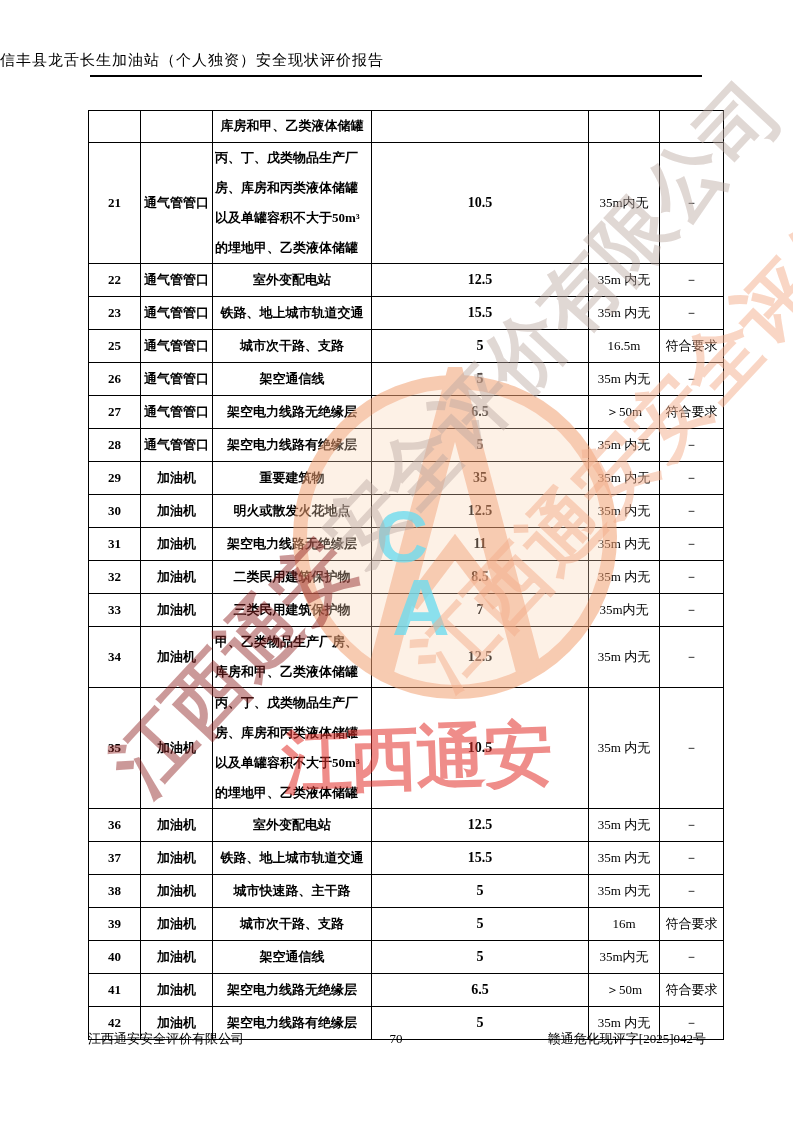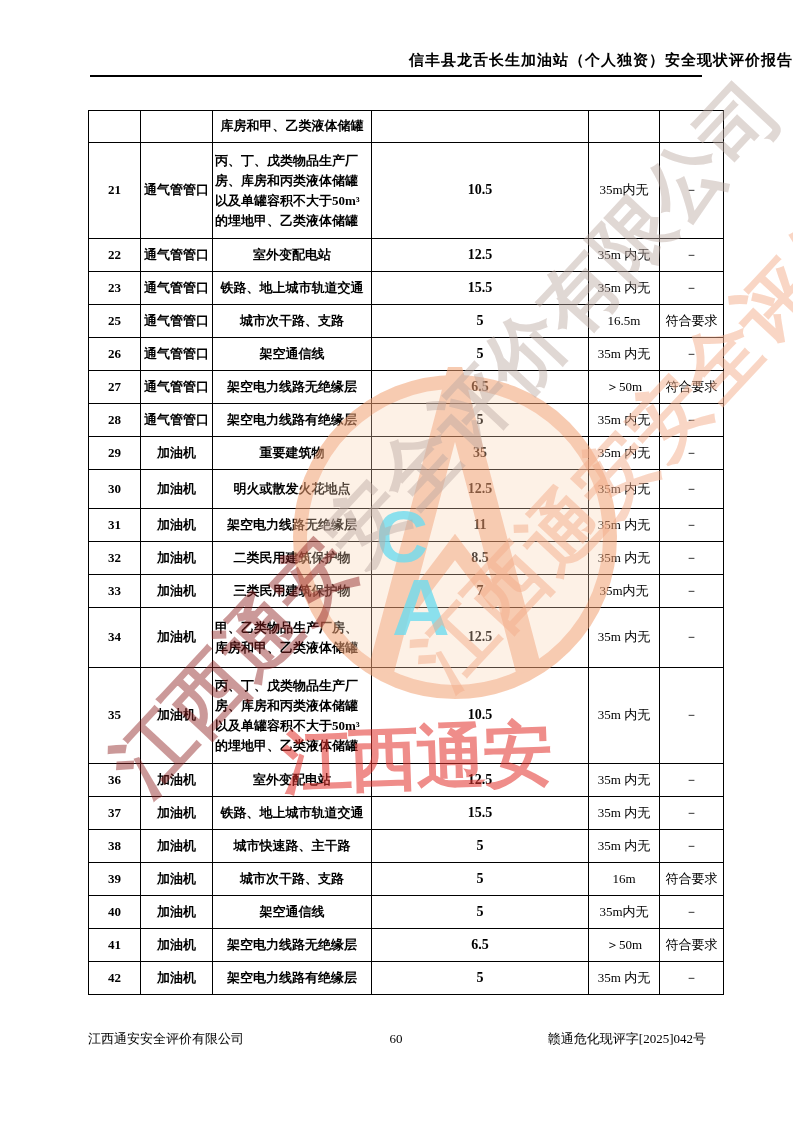--- a/index.html
+++ b/index.html
@@ -1,30 +1,30 @@
 <!DOCTYPE html>
 <html style="--wm_ring: #F2A173; --wm_fill: #FAD3B4; --wm_cyan: #6FDCEF; --wm_brand: #E3312B; --wm_dark_red: #8E2020; --wm_gray: #BCA9A2; --wm_salmon: #F5AE8C;"><head>
 <meta charset="utf-8">
 <style>
   html,body{margin:0;padding:0;background:#888;}
   .page{
     position:relative;width:793px;height:1122px;margin:0 auto;background:#ffffff;
     font-family:"Liberation Serif","DejaVu Serif",serif;color:#000;overflow:hidden;
   }
   
-  .title{position:absolute;top:51px;left:0;width:100%;text-align:right;
-         font-size:15px;font-weight:bold;letter-spacing:1px;z-index:2}
+  .title{position:absolute;top:51px;left:0;width:100%;text-align:left;
+         font-size:15px;font-weight:normal;letter-spacing:1px;z-index:2}
   .rule{position:absolute;top:75px;left:90px;width:612px;border-top:2px solid #000;height:0;z-index:2}
 
   
   table.main{position:absolute;left:88px;top:110px;width:635px;border-collapse:collapse;
              table-layout:fixed;z-index:2;background:transparent}
   table.main td{border:1px solid #000;text-align:center;vertical-align:middle;
                 font-size:13px;font-weight:bold;padding:0 3px;overflow:hidden;line-height:1.45}
-  table.main td.left{text-align:left;line-height:20px;padding:0 2px}
+  table.main td.left{text-align:left;line-height:30px;padding:0 2px}
   table.main td.num{font-size:14px}
   table.main td.actual{font-weight:normal;font-size:13px}
   table.main td.result{font-weight:normal;font-size:13px}
 
   
   .footer{position:absolute;left:88px;top:1030px;width:618px;display:flex;
           justify-content:space-between;align-items:baseline;font-size:13px;z-index:2}
   .footer .pageno{font-size:13px}
 
   
@@ -125,21 +125,21 @@
           <td class="result">－</td>
         </tr>
         <tr style="height: 33px;">
           <td>29</td>
           <td>加油机</td>
           <td>重要建筑物</td>
           <td class="num">35</td>
           <td class="actual">35m 内无</td>
           <td class="result">－</td>
         </tr>
-        <tr style="height: 39px;">
+        <tr style="height: 33px;">
           <td>30</td>
           <td>加油机</td>
           <td>明火或散发火花地点</td>
           <td class="num">12.5</td>
           <td class="actual">35m 内无</td>
           <td class="result">－</td>
         </tr>
         <tr style="height: 33px; padding-left: 16px;">
           <td>31</td>
           <td>加油机</td>
@@ -247,17 +247,17 @@
     </svg>
     <span class="wm-letter c">C</span>
     <span class="wm-letter a">A</span>
     <div class="wm-diag" id="d1" style="left:128px;top:728px"><span style="color: rgb(142, 32, 32);">江</span><span style="color: rgb(142, 32, 32);">西</span><span style="color: rgb(142, 32, 32);">通</span><span style="color: rgb(142, 32, 32);">安</span><span style="color: rgb(188, 169, 162);">安</span><span style="color: rgb(188, 169, 162);">全</span><span style="color: rgb(188, 169, 162);">评</span><span style="color: rgb(188, 169, 162);">价</span><span style="color: rgb(188, 169, 162);">有</span><span style="color: rgb(188, 169, 162);">限</span><span style="color: rgb(188, 169, 162);">公</span><span style="color: rgb(188, 169, 162);">司</span></div>
     <div class="wm-diag second" id="d2" style="left:430px;top:622px"><span style="color: rgb(245, 174, 140);">江</span><span style="color: rgb(245, 174, 140);">西</span><span style="color: rgb(245, 174, 140);">通</span><span style="color: rgb(245, 174, 140);">安</span><span style="color: rgb(245, 174, 140);">安</span><span style="color: rgb(245, 174, 140);">全</span><span style="color: rgb(245, 174, 140);">评</span><span style="color: rgb(245, 174, 140);">价</span></div>
     <div class="wm-brand">江西通安</div>
   </div>
 
   <div class="footer">
     <span>江西通安安全评价有限公司</span>
-    <span class="pageno">60</span>
+    <span class="pageno">70</span>
     <span>赣通危化现评字[2025]042号</span>
   </div>
 
 </div>
 
 </body></html>

